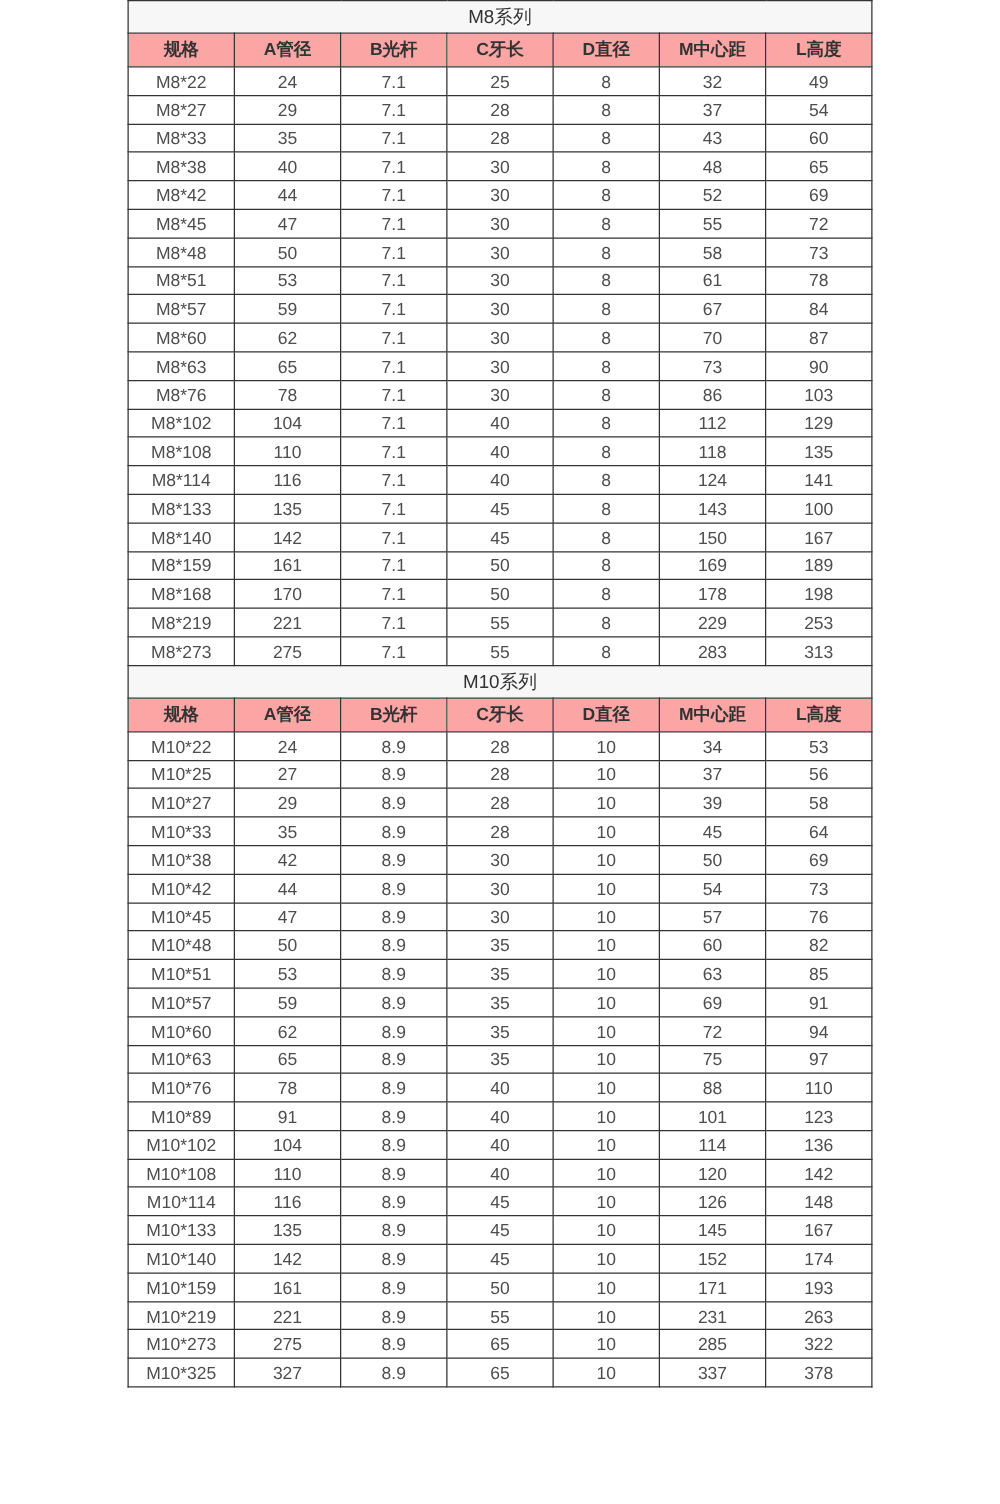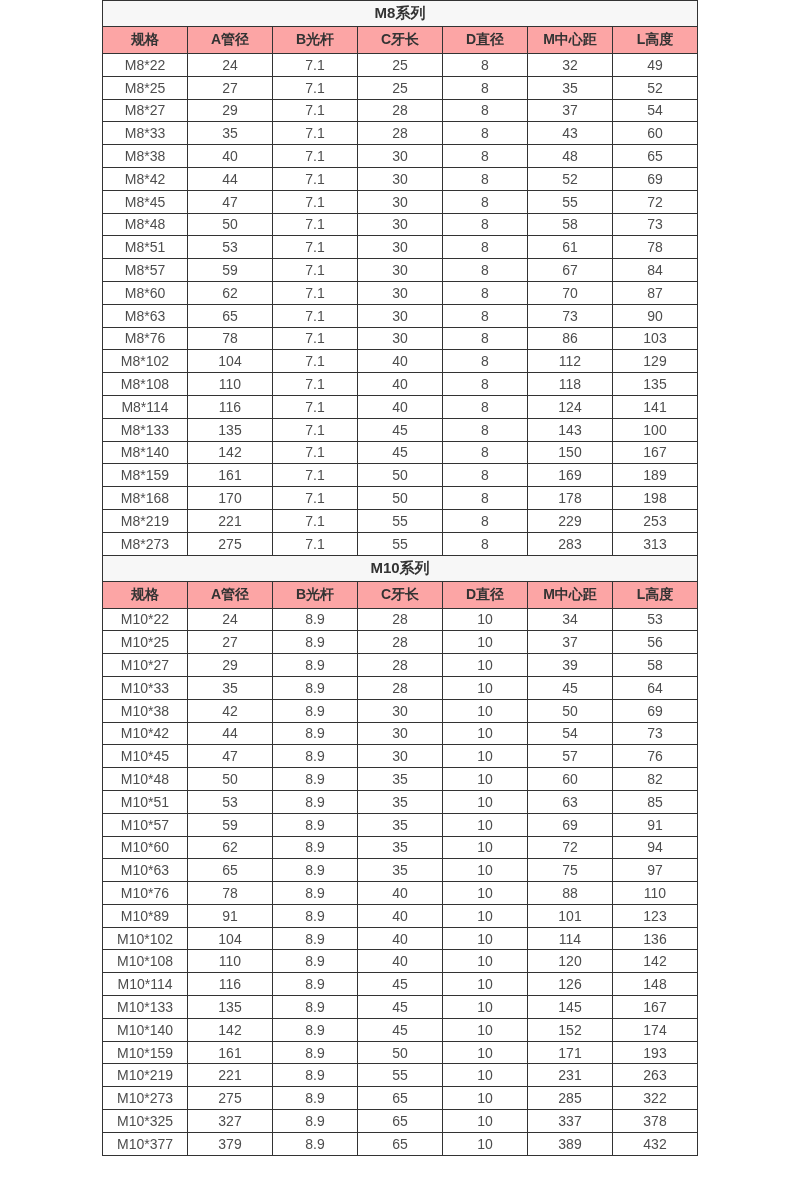--- a/index.html
+++ b/index.html
@@ -30,21 +30,21 @@
     text-align: center;
     vertical-align: middle;
     padding: 0;
     overflow: hidden;
     white-space: nowrap;
   }
   tr.section-title-row td {
     height: 25px;
     background: #f7f7f7;
     color: #333333;
-    font-weight: 700;
+    font-weight: 400;
     font-size: 15px;
   }
   tr.header-row th {
     height: 26px;
     background: #fca5a5;
     color: #333333;
     font-weight: 700;
     font-size: 14px;
   }
   tr.data-row td {
@@ -75,29 +75,20 @@
         <tr class="data-row">
           <td>M8*22</td>
           <td>24</td>
           <td>7.1</td>
           <td>25</td>
           <td>8</td>
           <td>32</td>
           <td>49</td>
         </tr>
         <tr class="data-row">
-          <td>M8*25</td>
-          <td>27</td>
-          <td>7.1</td>
-          <td>25</td>
-          <td>8</td>
-          <td>35</td>
-          <td>52</td>
-        </tr>
-        <tr class="data-row">
           <td>M8*27</td>
           <td>29</td>
           <td>7.1</td>
           <td>28</td>
           <td>8</td>
           <td>37</td>
           <td>54</td>
         </tr>
         <tr class="data-row">
           <td>M8*33</td>
@@ -482,24 +473,15 @@
         </tr>
         <tr class="data-row">
           <td>M10*325</td>
           <td>327</td>
           <td>8.9</td>
           <td>65</td>
           <td>10</td>
           <td>337</td>
           <td>378</td>
         </tr>
-        <tr class="data-row">
-          <td>M10*377</td>
-          <td>379</td>
-          <td>8.9</td>
-          <td>65</td>
-          <td>10</td>
-          <td>389</td>
-          <td>432</td>
-        </tr>
       </tbody>
   </table>
 </div>
 
 </body></html>

